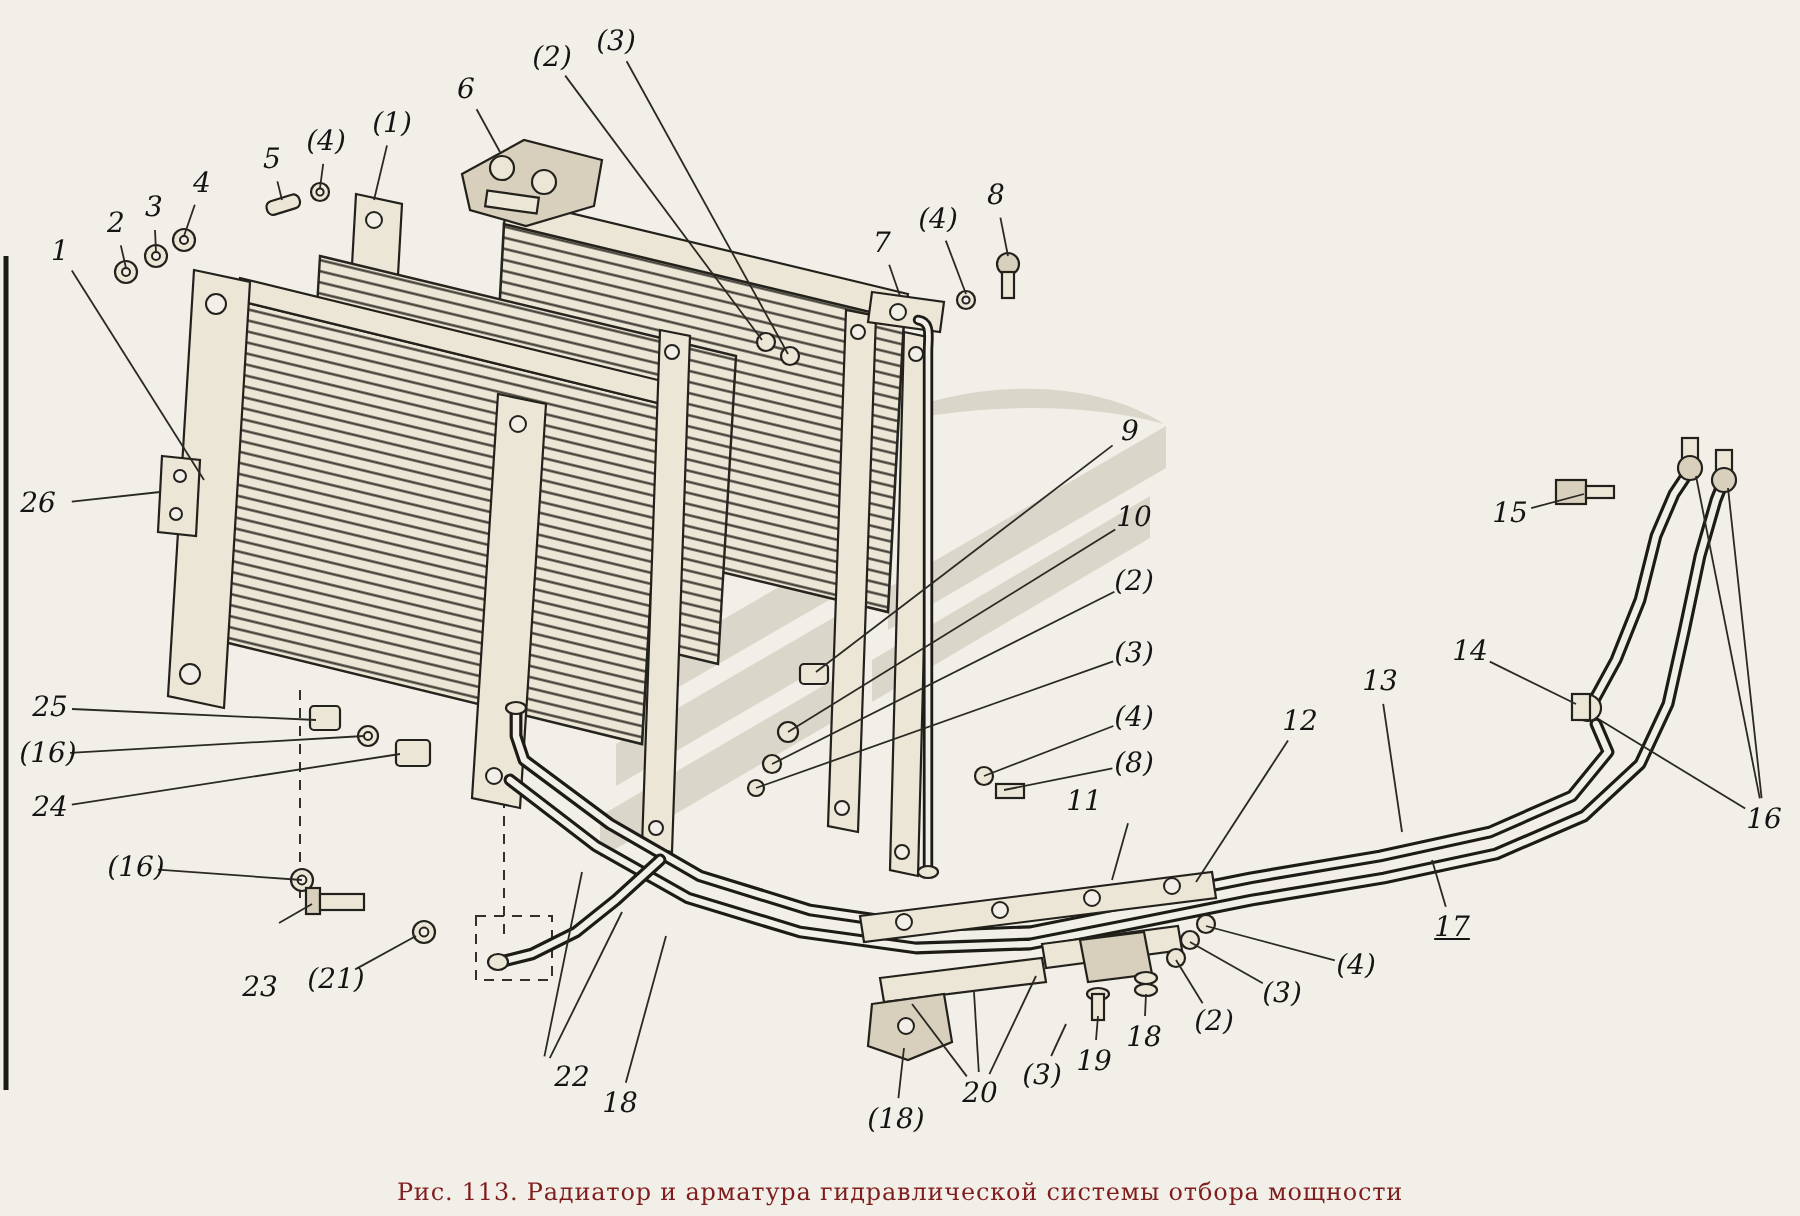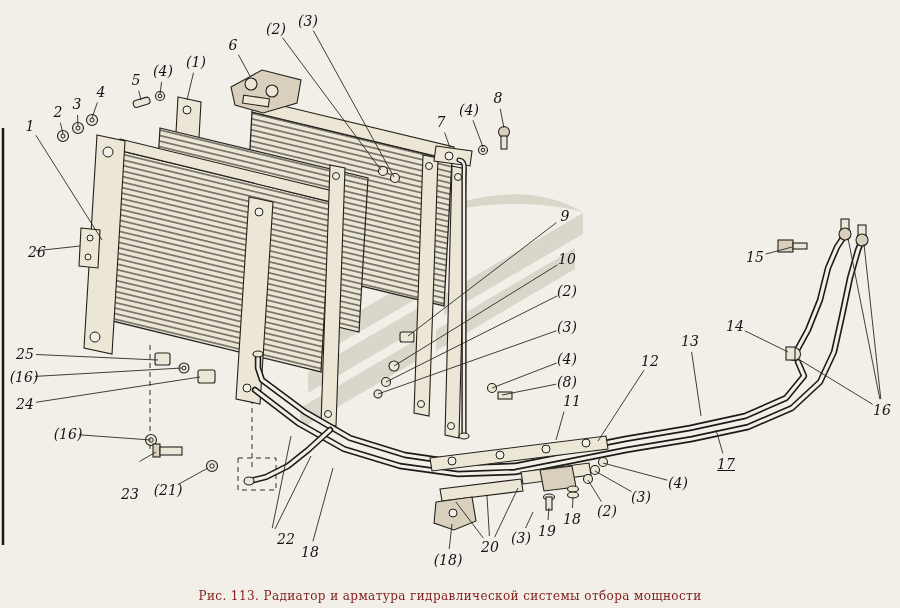--- a/index.html
+++ b/index.html
@@ -293,28 +293,28 @@
       <div class="callout" style="left: 308px; top: 21px;">(3)</div>
       <div class="callout" style="left: 441px; top: 122px;">7</div>
       <div class="callout" style="left: 469px; top: 110px;">(4)</div>
       <div class="callout" style="left: 498px; top: 98px;">8</div>
       <div class="callout" style="left: 565px; top: 216px;">9</div>
       <div class="callout" style="left: 567px; top: 259px;">10</div>
       <div class="callout" style="left: 567px; top: 291px;">(2)</div>
       <div class="callout" style="left: 567px; top: 327px;">(3)</div>
       <div class="callout" style="left: 567px; top: 359px;">(4)</div>
       <div class="callout" style="left: 567px; top: 382px;">(8)</div>
-      <div class="callout" style="left: 572px; top: 401px;">11</div>
+      <div class="callout" style="left: 542px; top: 401px;">11</div>
       <div class="callout" style="left: 755px; top: 257px;">15</div>
       <div class="callout" style="left: 735px; top: 326px;">14</div>
       <div class="callout" style="left: 690px; top: 341px; text-align: center;">13</div>
       <div class="callout" style="left: 650px; top: 361px;">12</div>
       <div class="callout" style="left: 882px; top: 410px;">16</div>
       <div class="callout" style="left: 726px; top: 464px; text-decoration: underline;">17</div>
-      <div class="callout" style="left: 37px; top: 252px;">26</div>
+      <div class="callout" style="left: 19px; top: 252px;">26</div>
       <div class="callout" style="left: 25px; top: 354px;">25</div>
       <div class="callout" style="left: 24px; top: 377px;">(16)</div>
       <div class="callout" style="left: 25px; top: 404px;">24</div>
       <div class="callout" style="left: 68px; top: 434px;">(16)</div>
       <div class="callout" style="left: 130px; top: 467px; margin-top: 27px;">23</div>
       <div class="callout" style="left: 168px; top: 490px;">(21)</div>
       <div class="callout" style="left: 286px; top: 539px;">22</div>
       <div class="callout" style="left: 310px; top: 552px;">18</div>
       <div class="callout" style="left: 448px; top: 560px;">(18)</div>
       <div class="callout" style="left: 490px; top: 547px;">20</div>

